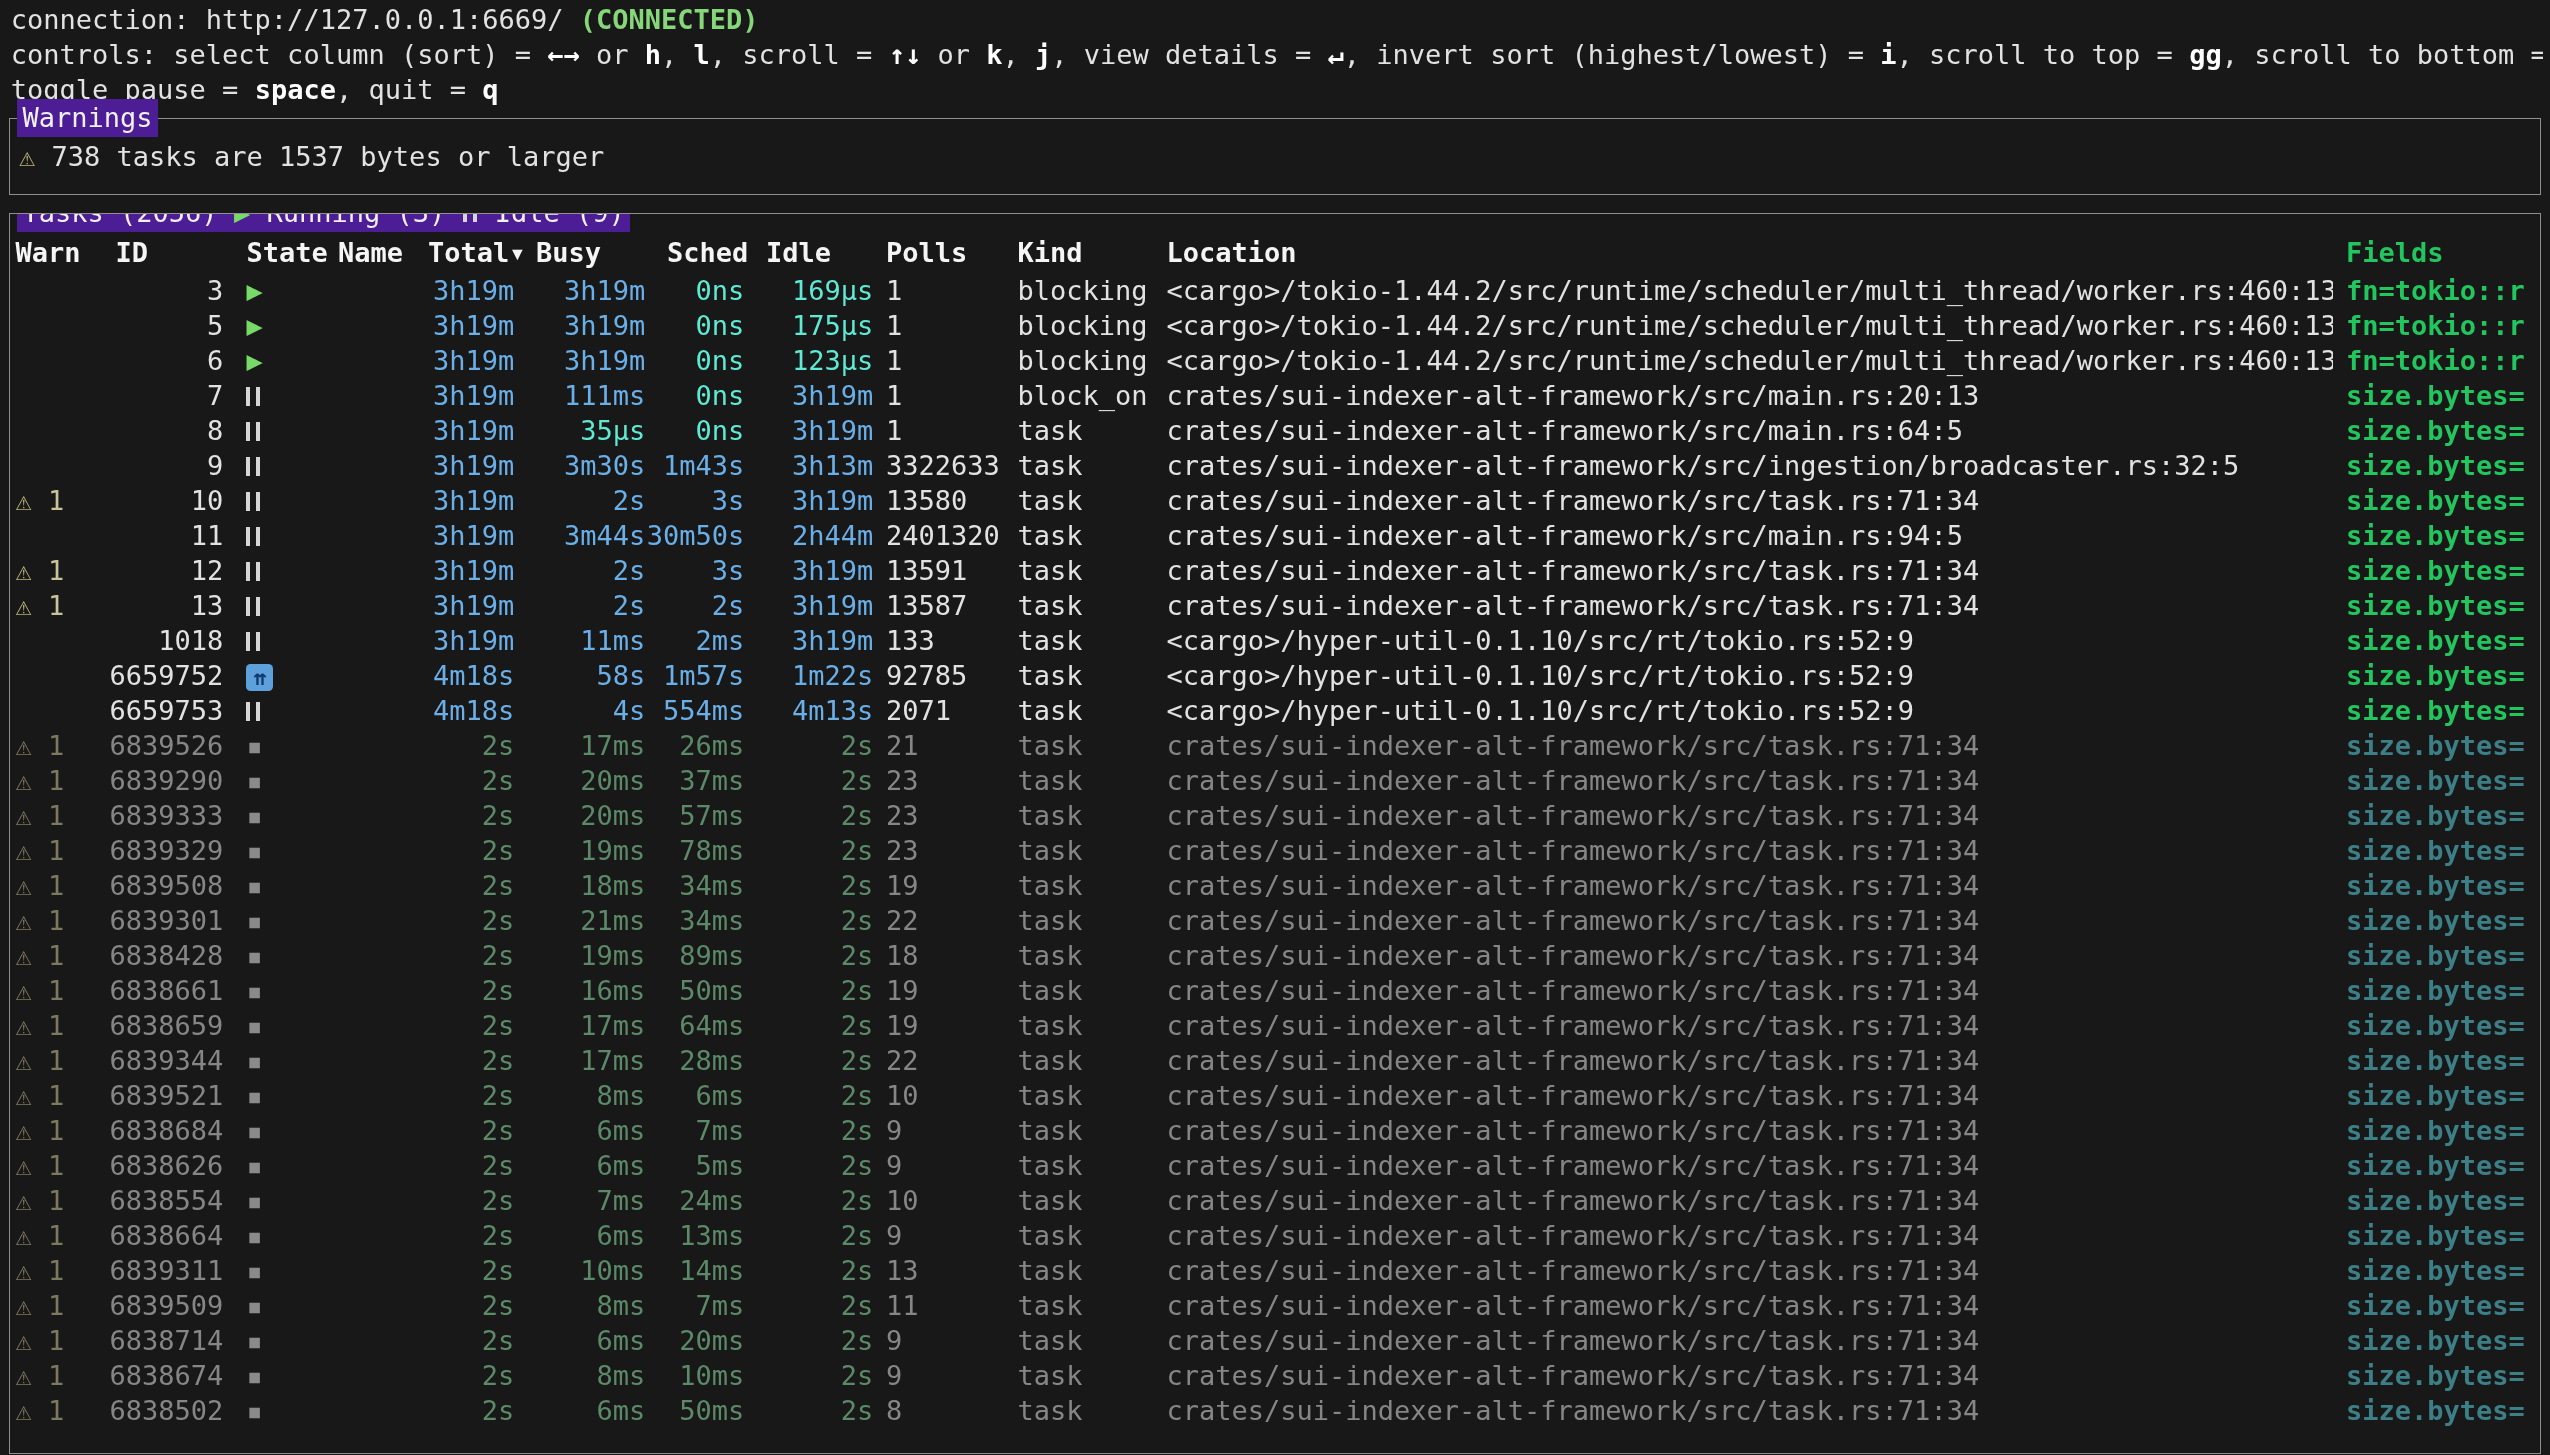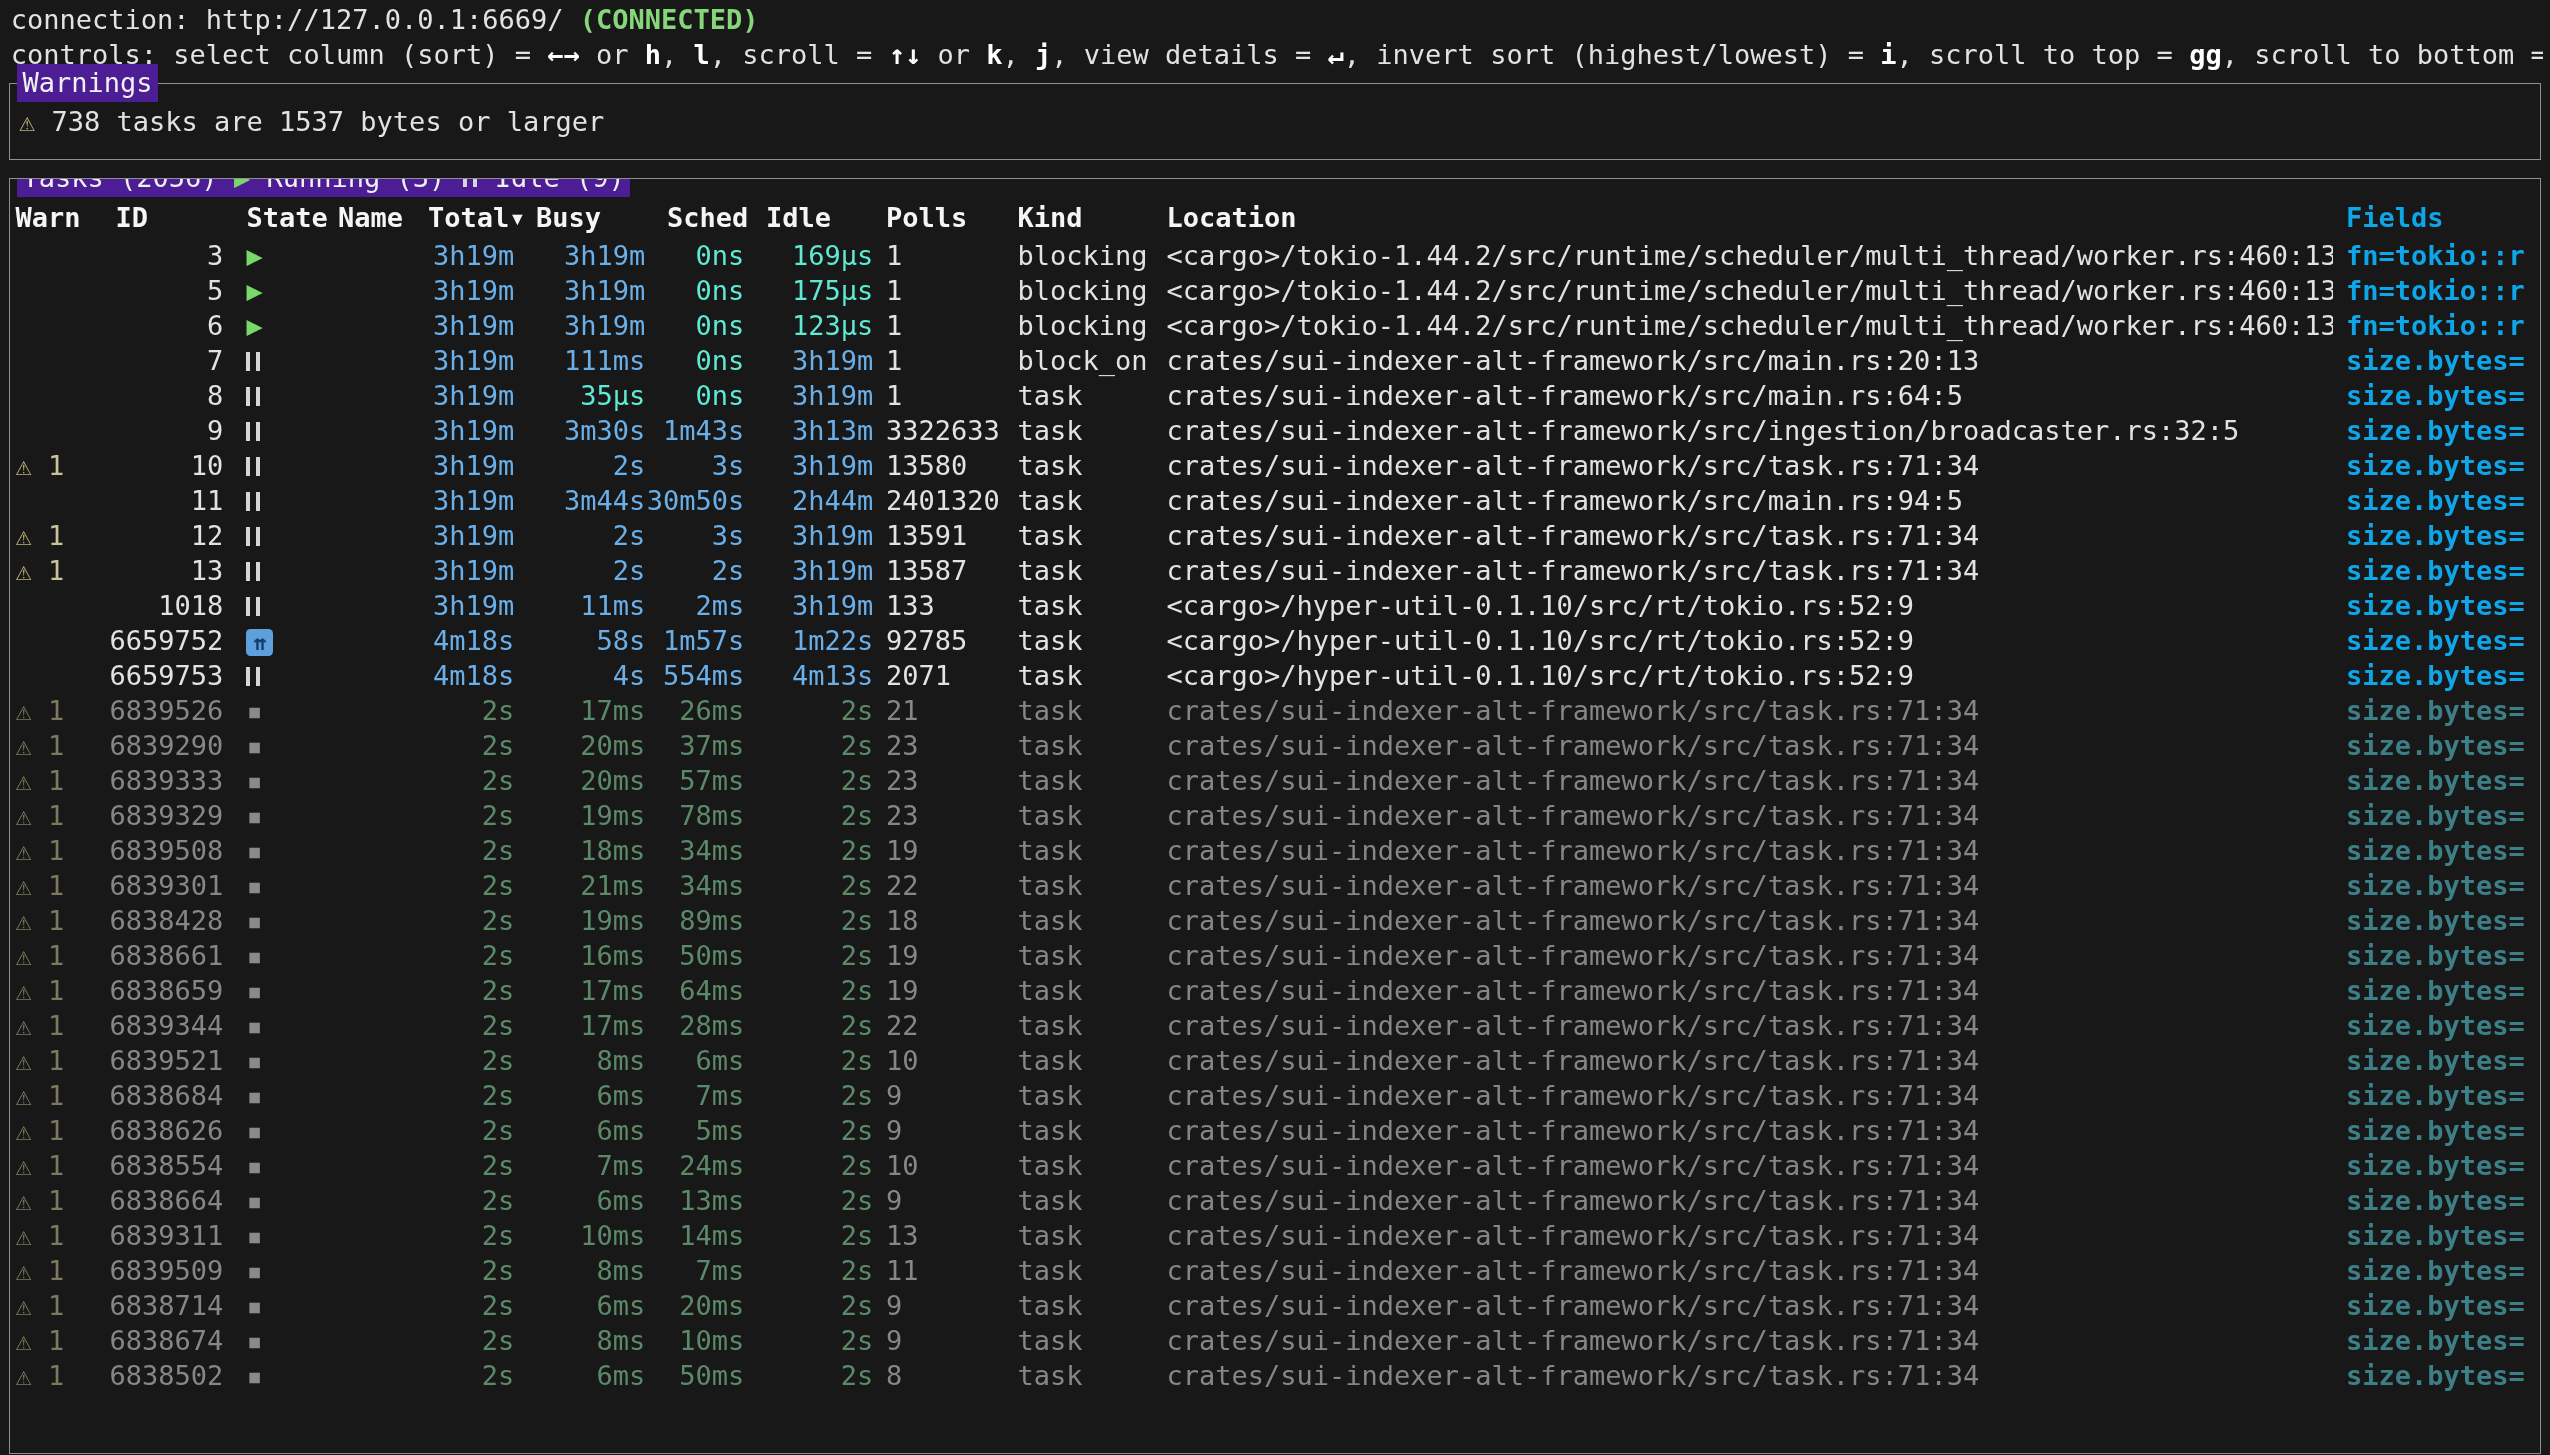--- a/index.html
+++ b/index.html
@@ -28,40 +28,41 @@
   .c-total{width:108px}.c-busy{width:131px}.c-sched{width:99px}.c-idle{width:129px}
   .c-polls{width:135px;flex:none;padding-left:12.6px}
   .c-kind{width:149px;flex:none;padding-left:9px}
   .c-location{width:1176px;flex:none;padding-left:9px;overflow:hidden}
   .c-fields{flex:1;padding-left:12.6px;overflow:hidden}
   .thead-row .c-id{text-align:left;padding-left:7.2px}
   .thead-row .c-total,.thead-row .c-busy,.thead-row .c-sched,.thead-row .c-idle{text-align:left;padding-left:21.5px}
 
   .dur-b{color:#6aafe8}
   .dur-g{color:#5eead4}
-  .c-fields{color:#0ea5e9;font-weight:bold}
+  .c-fields{color:#22c55e;font-weight:bold}
   .warn-icon{color:#b9b178}
   .warn-count{color:#c9c39a}
   .st-play{color:#76d968}
   .icon-pause{display:inline-block;width:13.5px;height:19px;border-left:4.5px solid currentColor;border-right:4.5px solid currentColor;color:#d6d6d6;vertical-align:-1.8px}
   .box-title .icon-pause{margin:0 1.8px}
   .st-burst{background:#5ea0dc;color:#123a6e;border-radius:4.5px;display:inline-block;width:27px;height:27px;line-height:27px;text-align:center;font-weight:bold;font-size:21.5px}
   .st-stop{color:#8a8a8a}
 
   .trow.dim{color:#868686}
   .trow.dim .dur-b,.trow.dim .dur-g{color:#5c8a68}
   .trow.dim .c-fields{color:#3c7f86}
   .trow.dim .warn-icon,.trow.dim .warn-count{color:#7c7a5e}
 </style>
 </head>
 <body>
 
 <div class="screen">
   <div class="topline"><span>connection: http://127.0.0.1:6669/ </span><span class="seg-ok">(CONNECTED)</span></div>
   <div class="topline"><span>controls: select column (sort) = </span><span class="seg-k">←→</span><span> or </span><span class="seg-k">h</span><span>, </span><span class="seg-k">l</span><span>, scroll = </span><span class="seg-k">↑↓</span><span> or </span><span class="seg-k">k</span><span>, </span><span class="seg-k">j</span><span>, view details = </span><span class="seg-k">↵</span><span>, invert sort (highest/lowest) = </span><span class="seg-k">i</span><span>, scroll to top = </span><span class="seg-k">gg</span><span>, scroll to bottom = </span></div>
+  <div class="topline"><span>toggle pause = </span><span class="seg-k">space</span><span>, quit = </span><span class="seg-k">q</span></div>
 
   <div class="box warnings-box">
     <div class="box-title">Warnings</div>
     <div class="warnings-line"><span class="warn-icon">⚠</span><span> 738 tasks are 1537 bytes or larger</span></div>
   </div>
 
   <div class="box tasks-box">
     <div class="box-title"><span>Tasks (2056) </span><span class="st-play">▶</span><span> Running (3) </span><span class="icon-pause"></span><span> Idle (9)</span></div>
     <div class="thead-row"><span class="c-warn">Warn</span><span class="c-id">ID</span><span class="c-state">State</span><span class="c-name">Name</span><span class="c-total">Total▾</span><span class="c-busy">Busy</span><span class="c-sched">Sched</span><span class="c-idle">Idle</span><span class="c-polls">Polls</span><span class="c-kind">Kind</span><span class="c-location">Location</span><span class="c-fields">Fields</span></div>
     <div class="tbody">

